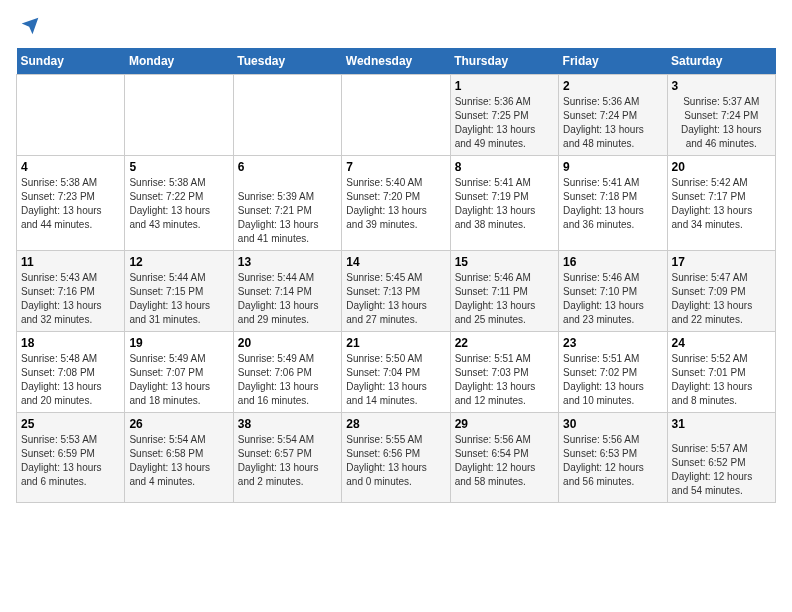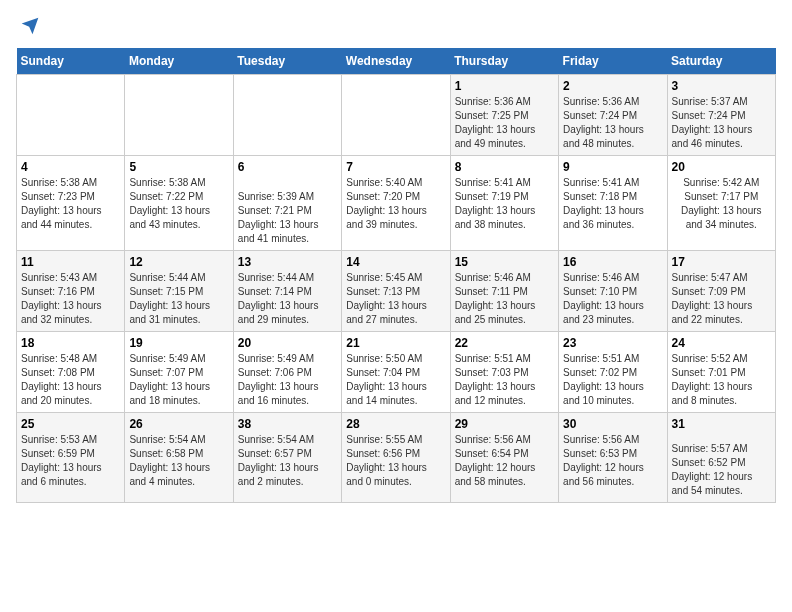--- a/index.html
+++ b/index.html
@@ -145,21 +145,21 @@
         </td>
         <td>
           <span class="day-num">2</span>
           <div class="day-detail" style="white-space: pre-line;">Sunrise: 5:36 AM
 Sunset: 7:24 PM
 Daylight: 13 hours
 and 48 minutes.</div>
         </td>
         <td>
           <span class="day-num">3</span>
-          <div class="day-detail" style="white-space: pre-line;">Sunrise: 5:37 AM
+          <div class="day-detail" style="white-space: pre-line; text-align: center;">Sunrise: 5:37 AM
 Sunset: 7:24 PM
 Daylight: 13 hours
 and 46 minutes.</div>
         </td>
       </tr>
       <tr>
         <td>
           <span class="day-num">4</span>
           <div class="day-detail" style="white-space: pre-line;">Sunrise: 5:38 AM
 Sunset: 7:23 PM
@@ -196,21 +196,21 @@
         </td>
         <td>
           <span class="day-num">9</span>
           <div class="day-detail" style="white-space: pre-line;">Sunrise: 5:41 AM
 Sunset: 7:18 PM
 Daylight: 13 hours
 and 36 minutes.</div>
         </td>
         <td>
           <span class="day-num">20</span>
-          <div class="day-detail" style="white-space: pre-line; text-align: center;">Sunrise: 5:42 AM
+          <div class="day-detail" style="white-space: pre-line;">Sunrise: 5:42 AM
 Sunset: 7:17 PM
 Daylight: 13 hours
 and 34 minutes.</div>
         </td>
       </tr>
       <tr>
         <td>
           <span class="day-num">11</span>
           <div class="day-detail" style="white-space: pre-line;">Sunrise: 5:43 AM
 Sunset: 7:16 PM

